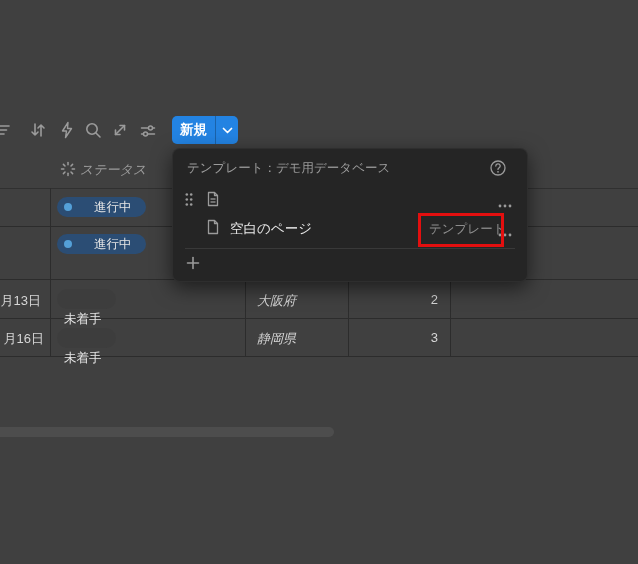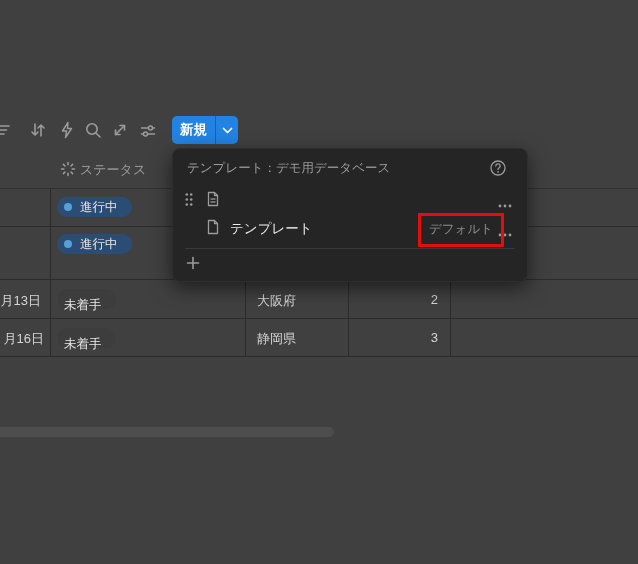--- a/index.html
+++ b/index.html
@@ -10,27 +10,27 @@
   .icon-btn svg{display:block;}
   .new-btn{position:absolute;left:172px;top:116px;width:66px;height:28px;background:#2383e2;
            border-radius:5px;display:flex;align-items:stretch;overflow:hidden;}
   .new-btn .lbl{width:43px;display:flex;align-items:center;justify-content:center;
                 color:#fff;font-size:13.5px;font-weight:600;cursor:pointer;}
   .new-btn .sep{width:1px;background:rgba(0,0,0,0.25);}
   .new-btn .chev{flex:1;display:flex;align-items:center;justify-content:center;color:#fff;cursor:pointer;}
   
   .hline{position:absolute;height:1px;background:#2c2c2c;}
   .vline{position:absolute;width:1px;background:#2c2c2c;}
-  .col-header{position:absolute;left:80px;top:161px;font-size:13px;color:#9b9b9b;}
-  .badge{position:absolute;display:inline-flex;align-items:center;gap:8px;height:20px;
+  .col-header{position:absolute;left:80px;top:161px;font-size:13px;color:#9b9b9b;font-style:italic;}
+  .badge{position:absolute;display:inline-flex;align-items:center;gap:22px;height:20px;
          border-radius:10px;padding:0 14px 0 7px;font-size:12.5px;color:#e6e6e6;cursor:pointer;}
   .badge .dot{width:8px;height:8px;border-radius:50%;}
   .badge-blue{background:#2b4d74;} .badge-blue .dot{background:#54a0d8;}
   .badge-gray{background:#3d3d3d;flex-direction:column;} .badge-gray .dot{background:#9b9b9b;}
-  .cell-text{position:absolute;font-size:13px;color:#d6d6d6;white-space:nowrap;}
+  .cell-text{position:absolute;font-size:13px;color:#d6d6d6;white-space:nowrap;font-style:italic;}
   .date-box{position:absolute;overflow:hidden;height:18px;}
   .date-box span{position:absolute;right:1px;top:0;font-size:13px;color:#d6d6d6;white-space:nowrap;}
   .num-box{position:absolute;left:348px;width:90px;text-align:right;font-size:13px;color:#d6d6d6;}
   
   .menu{position:absolute;left:172px;top:148px;width:356px;height:134px;background:#252525;
         border:1px solid rgba(255,255,255,0.045);border-radius:8px;z-index:5;
         box-shadow:0 6px 20px rgba(0,0,0,0.55);box-sizing:border-box;}
   .menu-title{position:absolute;left:14px;top:11px;font-size:12.5px;color:#9b9b9b;white-space:nowrap;}
   .menu-item-label{position:absolute;font-size:13.5px;color:#eaeaea;white-space:nowrap;cursor:pointer;}
   .menu-icon{position:absolute;color:#9b9b9b;}
@@ -190,22 +190,22 @@
           <circle cx="13" cy="3" r="1.4"></circle>
       </svg>
     </div>
 
     <div class="menu-icon" style="left:32px;top:70px;">
       <svg width="16" height="16" viewBox="0 0 16 16" fill="none" stroke="currentColor" stroke-width="1.3" stroke-linejoin="round">
         <path d="M3.5 1.5 h6 l3 3 v10 h-9 z"></path>
           <path d="M9.5 1.5 v3 h3"></path>
       </svg>
     </div>
-    <div class="menu-item-label" style="left:57px;top:71px;">テンプレート</div>
-    <div class="default-tag">デフォルト</div>
+    <div class="menu-item-label" style="left:57px;top:71px;">空白のページ</div>
+    <div class="default-tag">テンプレート</div>
     <div class="menu-icon" style="left:324px;top:75px;cursor:pointer;">
       <svg width="16" height="6" viewBox="0 0 16 6" fill="currentColor">
         <circle cx="3" cy="3" r="1.4"></circle>
           <circle cx="8" cy="3" r="1.4"></circle>
           <circle cx="13" cy="3" r="1.4"></circle>
       </svg>
     </div>
 
     <div class="annotation"></div>
 

